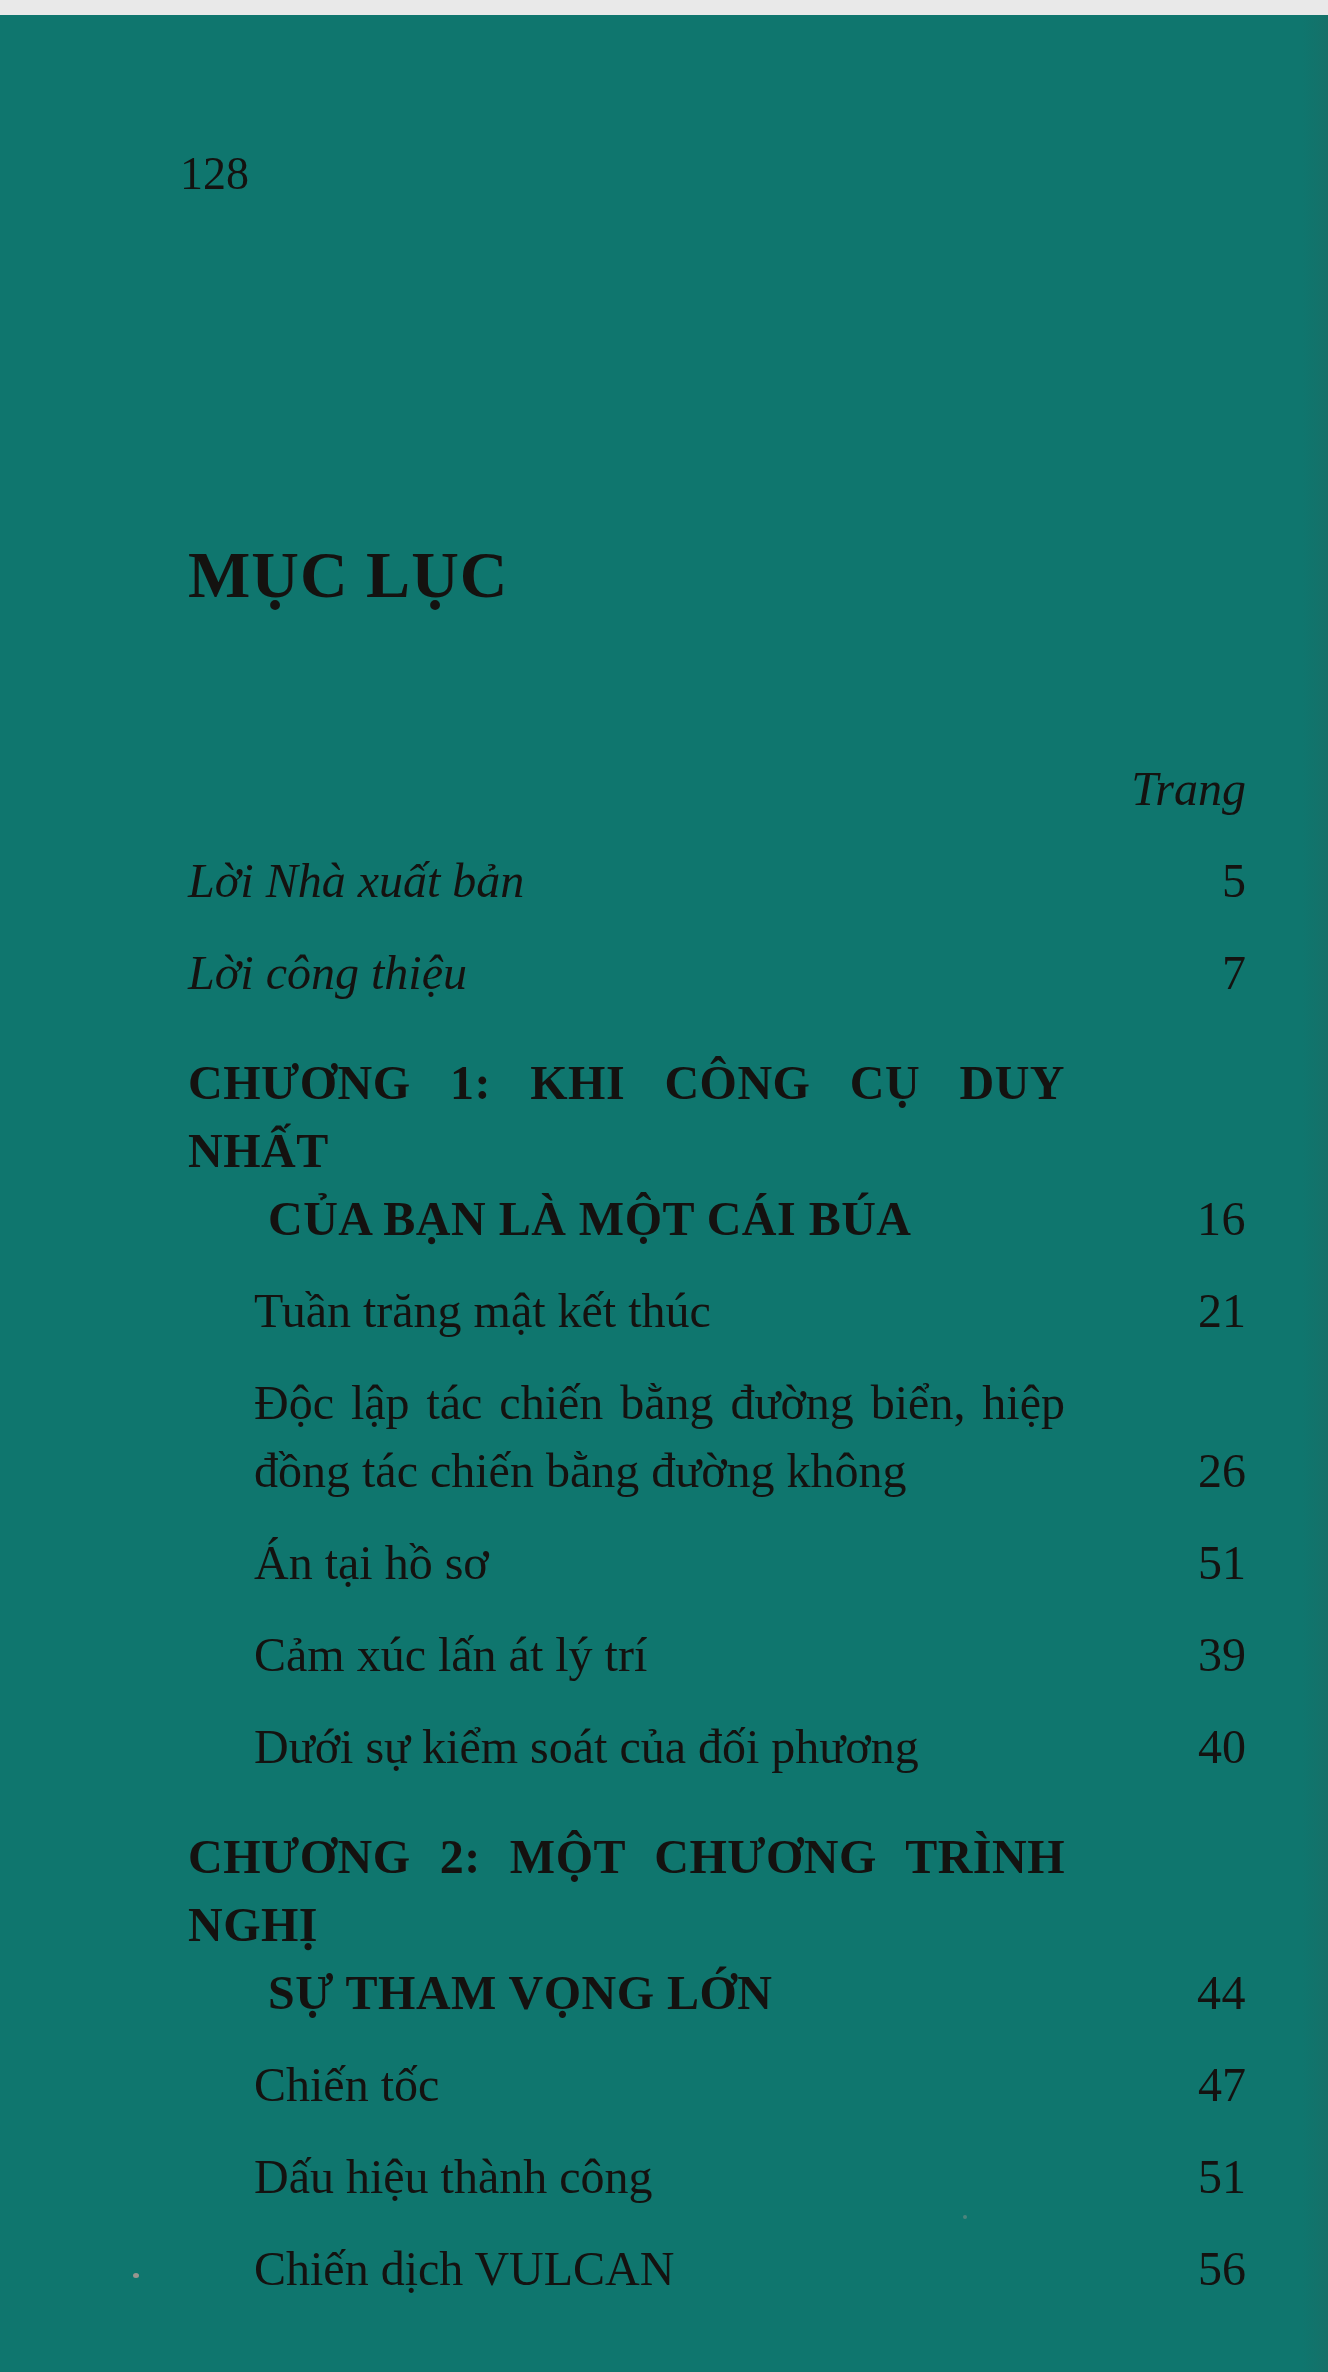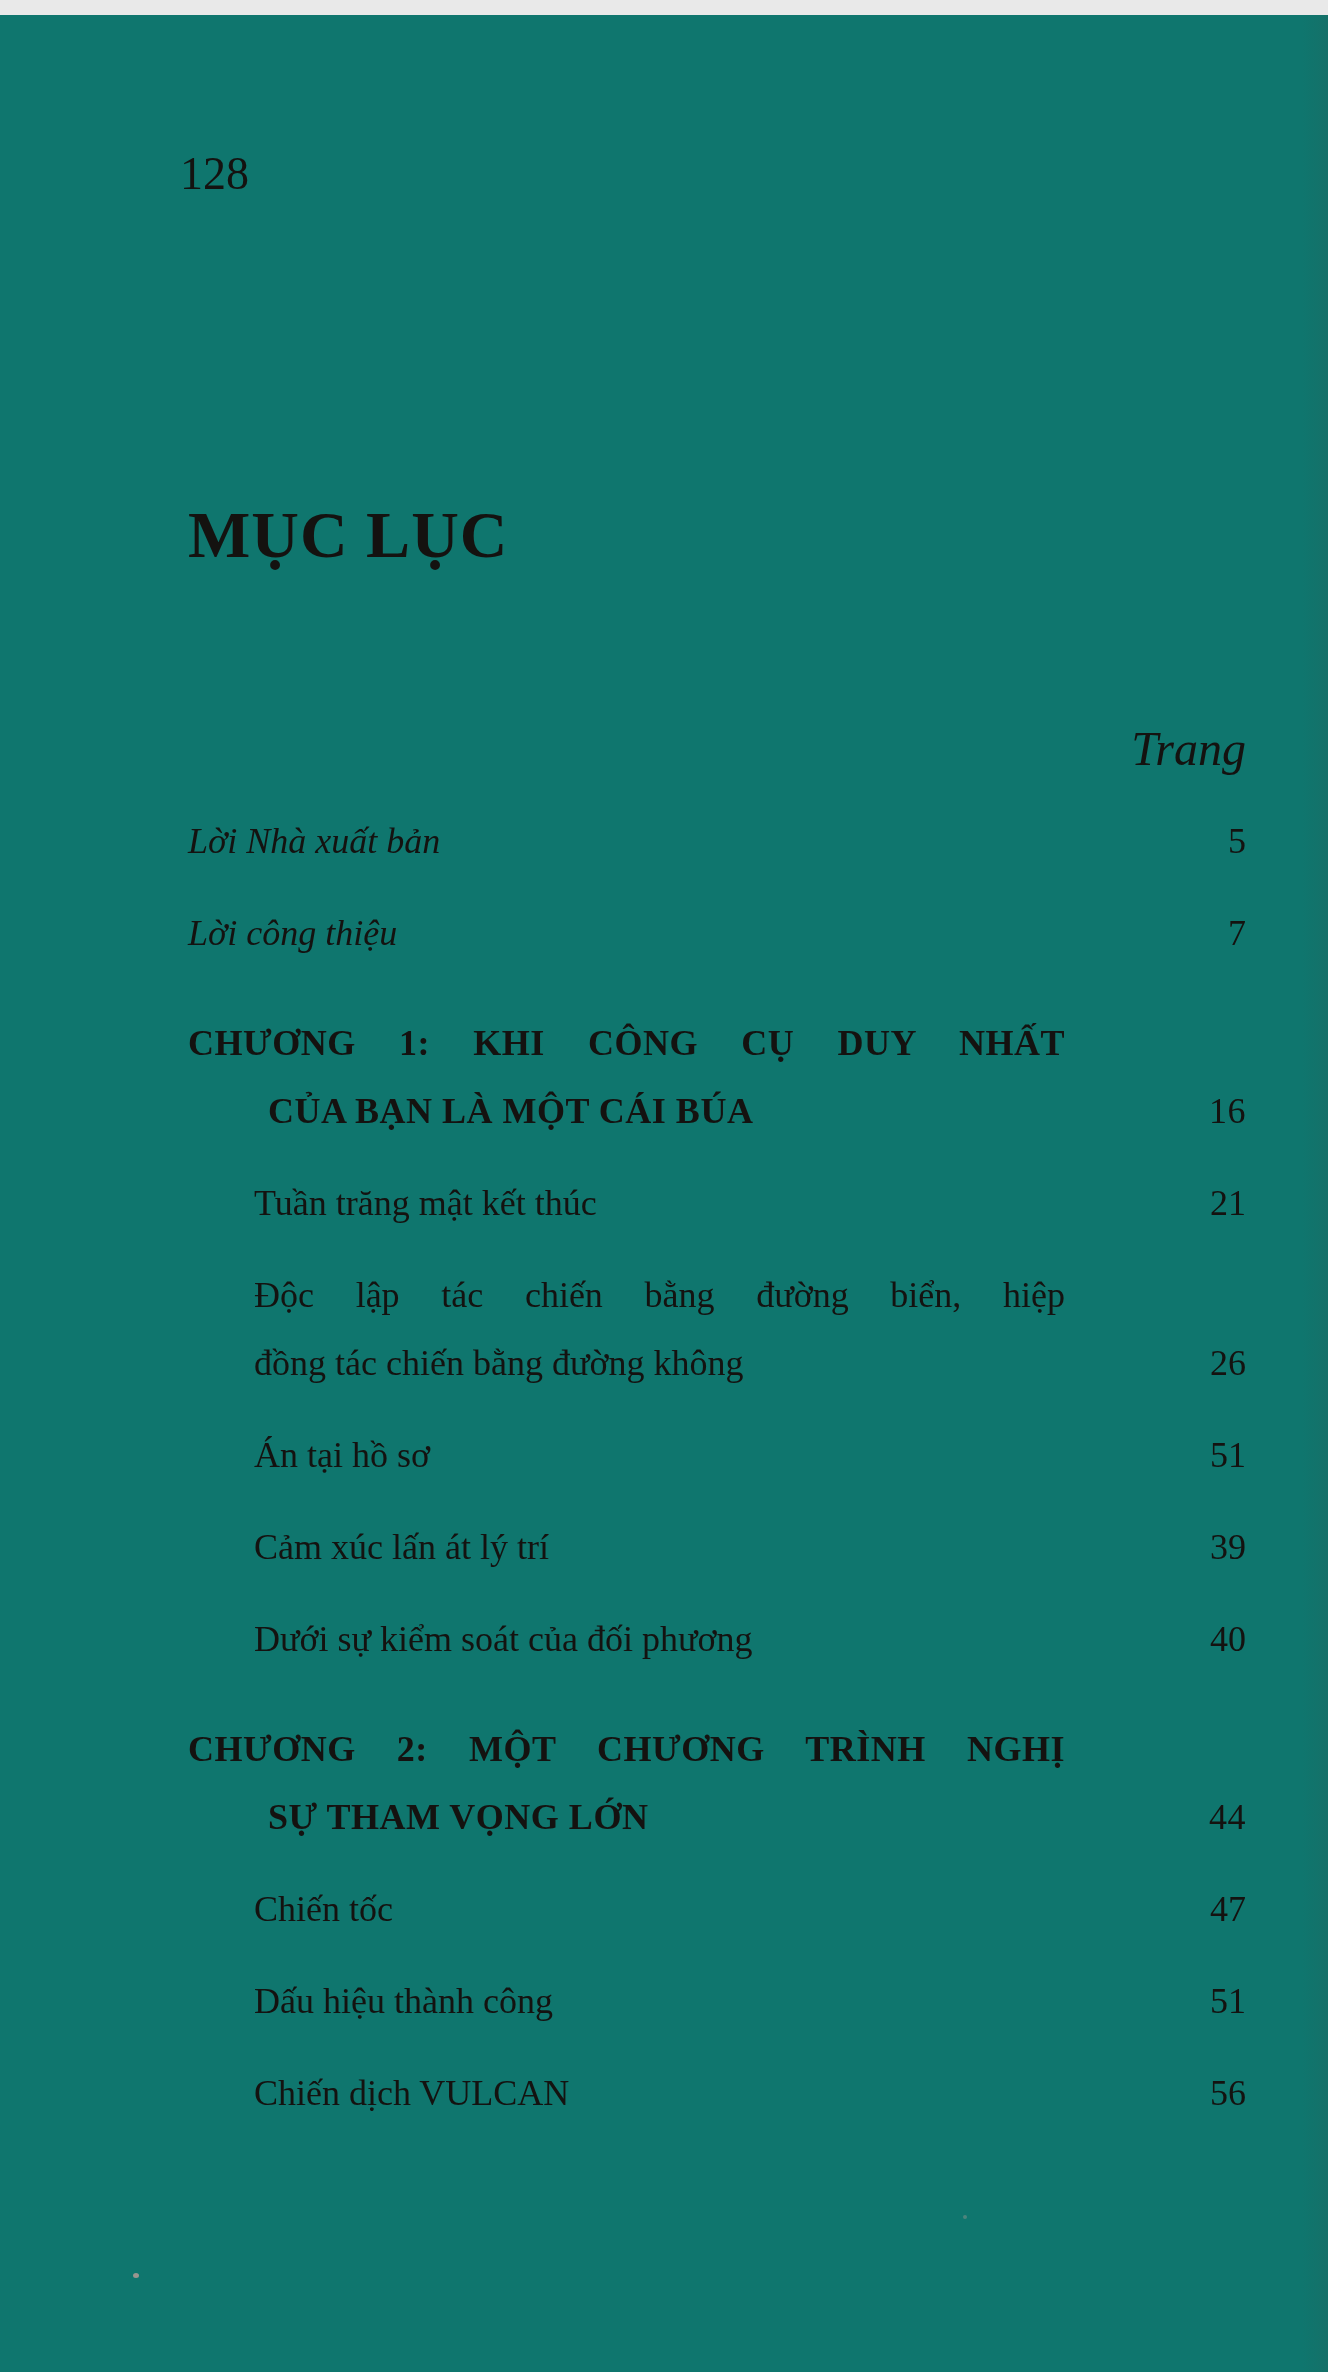--- a/index.html
+++ b/index.html
@@ -34,21 +34,21 @@
     position: absolute;
     left: 180px;
     top: 134px;
     font-size: 46px;
     line-height: 1.1;
   }
 
   .content {
     position: absolute;
     left: 188px;
-    top: 480px;
+    top: 520px;
     width: 1058px;
   }
   .toc-title {
     margin: 0;
     font-size: 66px;
     line-height: 80px;
     font-weight: 700;
     letter-spacing: 1px;
   }
   .col-header {
@@ -56,21 +56,21 @@
     font-style: italic;
     font-size: 48px;
     line-height: 68px;
     text-align: right;
   }
 
   .entry {
     display: flex;
     align-items: flex-end;
     margin-top: 24px;
-    font-size: 36px;
+    font-size: 48px;
   }
   .entry-text { width: 877px; }
   .entry-page {
     flex: 1;
     text-align: right;
     line-height: 68px;
     font-style: normal;
     font-weight: 400;
   }
   .line { line-height: 68px; }

